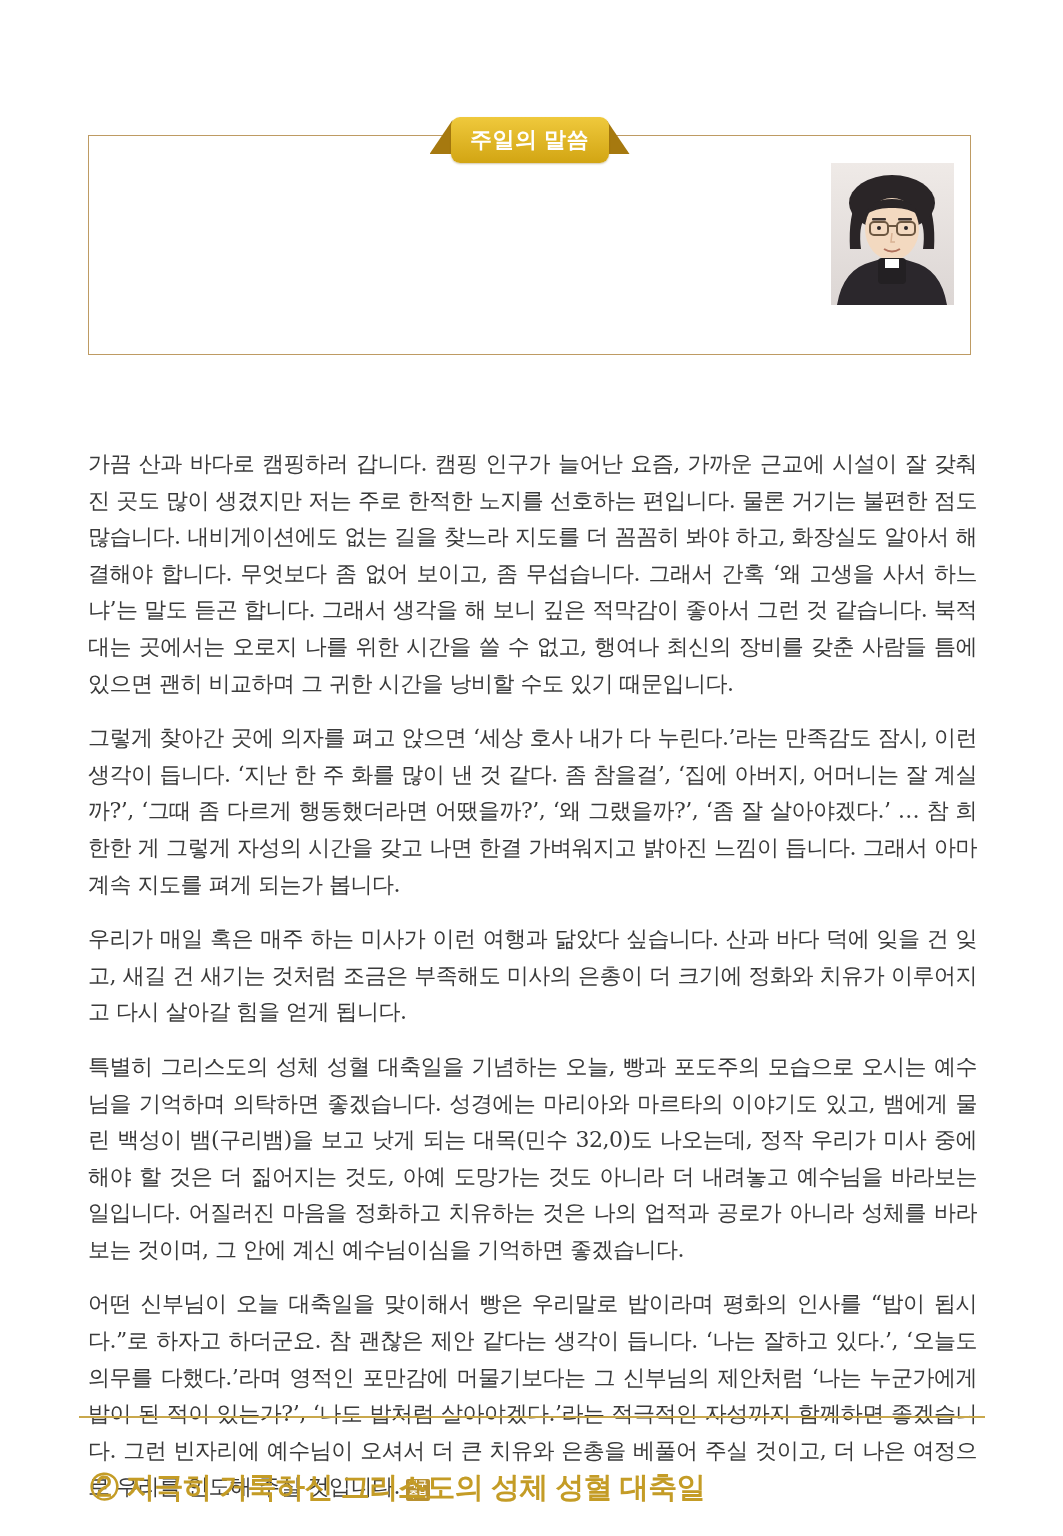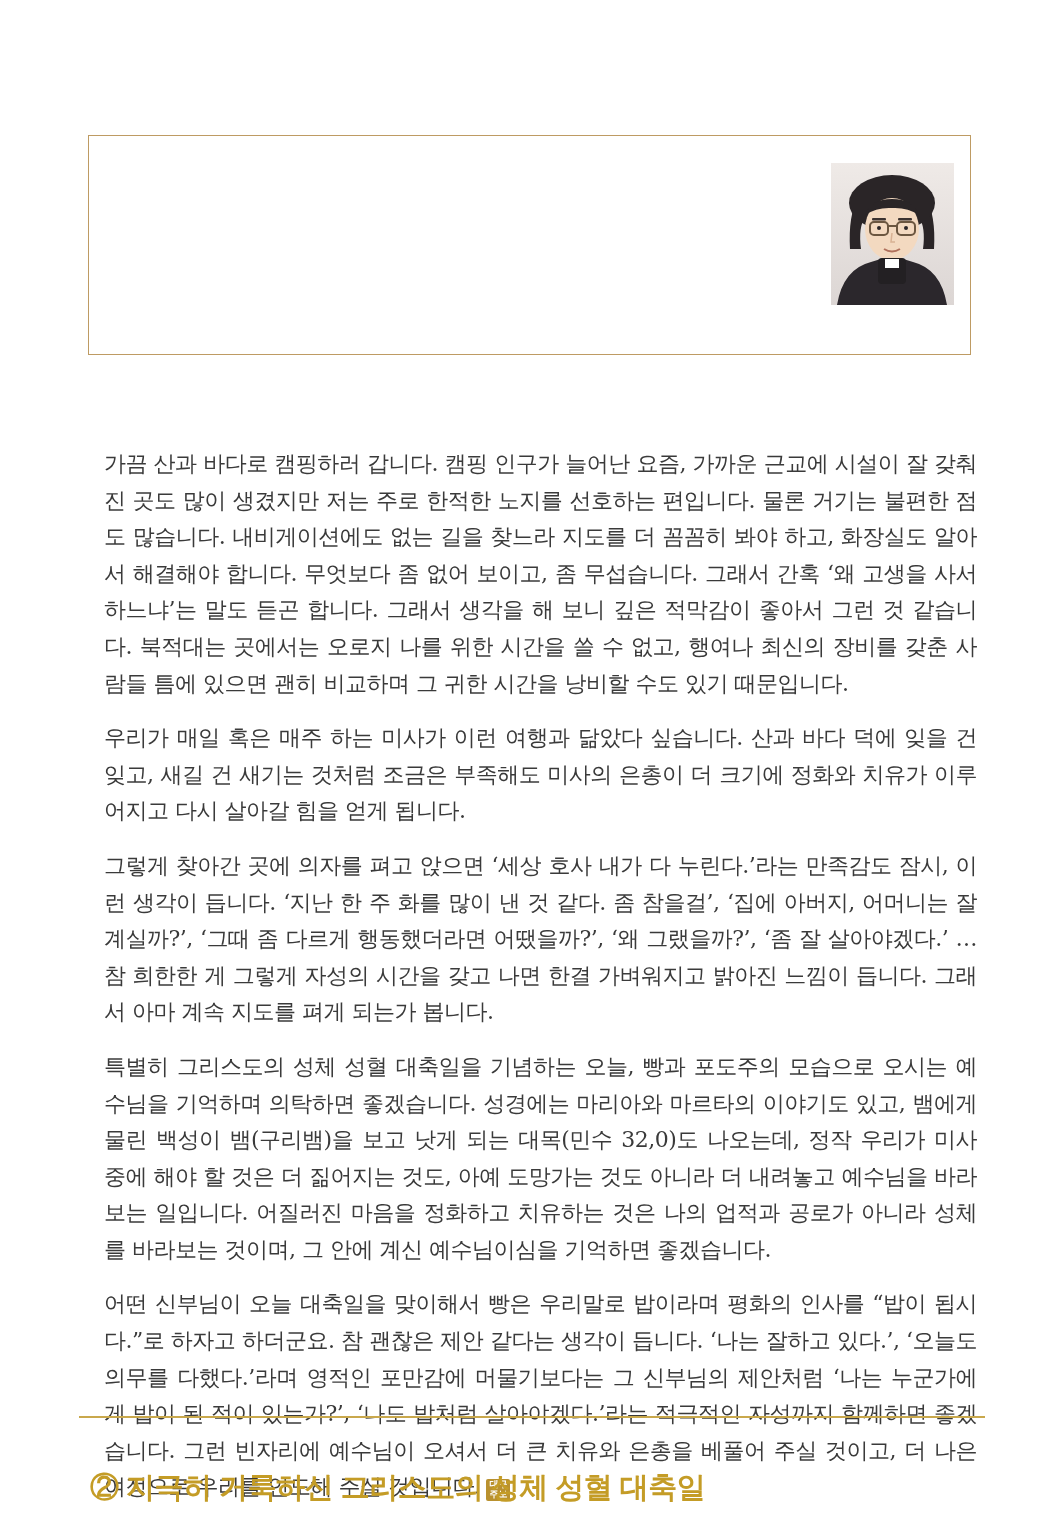--- a/index.html
+++ b/index.html
@@ -57,21 +57,21 @@
   .author-line .sep{color:#b0b0b0;margin:0 9px;font-weight:300;}
   .author-line .name{color:#2d2d2d;font-weight:700;}
 
   
   .body-text{
     position:absolute;left:87px;top:446px;width:890px;
     font-family:"DejaVu Serif","Liberation Serif",serif;
     font-size:22px;line-height:36.6px;color:#3a3a3a;
     text-align:justify;word-break:break-all;letter-spacing:-0.5px;
   }
-  .body-text p{margin:0 0 18px 17px;}
+  .body-text p{margin:0 0 18px 1px;}
   .body-text p:last-child{margin-bottom:0;}
   .seal{
     display:inline-block;vertical-align:-3px;margin-left:6px;
     width:24px;height:22px;border-radius:2px;
     background:#B9912F;
     color:#ffffff;font-family:"Liberation Sans",sans-serif;
     font-size:9px;font-weight:700;line-height:10px;
     text-align:center;letter-spacing:0;
   }
   .seal i{display:block;font-style:normal;}
@@ -86,20 +86,27 @@
     font-size:29px;font-weight:700;color:#C49C26;letter-spacing:-0.5px;margin-top:21px;
   }
 </style>
 </head>
 <body>
 
 <div class="page">
 
   <div class="header-box">
 
+    <div class="badge">
+      <span class="fold fold-left"></span>
+      <span class="fold fold-right"></span>
+      <span class="badge-face">
+        <span>주일의 말씀</span>
+      </span>
+    </div>
 
 
     <div class="photo">
       <svg width="123" height="142" viewBox="0 0 123 142">
         <defs>
           <linearGradient id="bgias" x1="0" y1="0" x2="0" y2="1">
             <stop offset="0" stop-color="#EFEAE7"></stop>
             <stop offset="1" stop-color="#DCD6D4"></stop>
           </linearGradient>
         </defs>
@@ -129,22 +136,22 @@
 
         <rect x="47" y="95" width="28" height="26" rx="4" fill="#232023"></rect>
         <rect x="54" y="96" width="14" height="9" fill="#ffffff"></rect>
       </svg>
     </div>
 
   </div>
 
   <div class="body-text">
     <p>가끔 산과 바다로 캠핑하러 갑니다. 캠핑 인구가 늘어난 요즘, 가까운 근교에 시설이 잘 갖춰진 곳도 많이 생겼지만 저는 주로 한적한 노지를 선호하는 편입니다. 물론 거기는 불편한 점도 많습니다. 내비게이션에도 없는 길을 찾느라 지도를 더 꼼꼼히 봐야 하고, 화장실도 알아서 해결해야 합니다. 무엇보다 좀 없어 보이고, 좀 무섭습니다. 그래서 간혹 ‘왜 고생을 사서 하느냐’는 말도 듣곤 합니다. 그래서 생각을 해 보니 깊은 적막감이 좋아서 그런 것 같습니다. 북적대는 곳에서는 오로지 나를 위한 시간을 쓸 수 없고, 행여나 최신의 장비를 갖춘 사람들 틈에 있으면 괜히 비교하며 그 귀한 시간을 낭비할 수도 있기 때문입니다.</p>
+    <p>그렇게 찾아간 곳에 의자를 펴고 앉으면 ‘세상 호사 내가 다 누린다.’라는 만족감도 잠시, 이런 생각이 듭니다. ‘지난 한 주 화를 많이 낸 것 같다. 좀 참을걸’, ‘집에 아버지, 어머니는 잘 계실까?’, ‘그때 좀 다르게 행동했더라면 어땠을까?’, ‘왜 그랬을까?’, ‘좀 잘 살아야겠다.’ … 참 희한한 게 그렇게 자성의 시간을 갖고 나면 한결 가벼워지고 밝아진 느낌이 듭니다. 그래서 아마 계속 지도를 펴게 되는가 봅니다.</p>
     <p>우리가 매일 혹은 매주 하는 미사가 이런 여행과 닮았다 싶습니다. 산과 바다 덕에 잊을 건 잊고, 새길 건 새기는 것처럼 조금은 부족해도 미사의 은총이 더 크기에 정화와 치유가 이루어지고 다시 살아갈 힘을 얻게 됩니다.</p>
-    <p>그렇게 찾아간 곳에 의자를 펴고 앉으면 ‘세상 호사 내가 다 누린다.’라는 만족감도 잠시, 이런 생각이 듭니다. ‘지난 한 주 화를 많이 낸 것 같다. 좀 참을걸’, ‘집에 아버지, 어머니는 잘 계실까?’, ‘그때 좀 다르게 행동했더라면 어땠을까?’, ‘왜 그랬을까?’, ‘좀 잘 살아야겠다.’ … 참 희한한 게 그렇게 자성의 시간을 갖고 나면 한결 가벼워지고 밝아진 느낌이 듭니다. 그래서 아마 계속 지도를 펴게 되는가 봅니다.</p>
     <p>특별히 그리스도의 성체 성혈 대축일을 기념하는 오늘, 빵과 포도주의 모습으로 오시는 예수님을 기억하며 의탁하면 좋겠습니다. 성경에는 마리아와 마르타의 이야기도 있고, 뱀에게 물린 백성이 뱀(구리뱀)을 보고 낫게 되는 대목(민수 32,0)도 나오는데, 정작 우리가 미사 중에 해야 할 것은 더 짊어지는 것도, 아예 도망가는 것도 아니라 더 내려놓고 예수님을 바라보는 일입니다. 어질러진 마음을 정화하고 치유하는 것은 나의 업적과 공로가 아니라 성체를 바라보는 것이며, 그 안에 계신 예수님이심을 기억하면 좋겠습니다.</p>
     <p><span>어떤 신부님이 오늘 대축일을 맞이해서 빵은 우리말로 밥이라며 평화의 인사를 “밥이 됩시다.”로 하자고 하더군요. 참 괜찮은 제안 같다는 생각이 듭니다. ‘나는 잘하고 있다.’, ‘오늘도 의무를 다했다.’라며 영적인 포만감에 머물기보다는 그 신부님의 제안처럼 ‘나는 누군가에게 밥이 된 적이 있는가?’, ‘나도 밥처럼 살아야겠다.’라는 적극적인 자성까지 함께하면 좋겠습니다. 그런 빈자리에 예수님이 오셔서 더 큰 치유와 은총을 베풀어 주실 것이고, 더 나은 여정으로 우리를 인도해 주실 것입니다.</span><span class="seal"><i>대구</i><i>주보</i></span></p>
   </div>
 
   <div class="footer-rule"></div>
   <div class="footer-label">② 지극히 거룩하신 그리스도의 성체 성혈 대축일</div>
 
 </div>
 
 </body></html>

